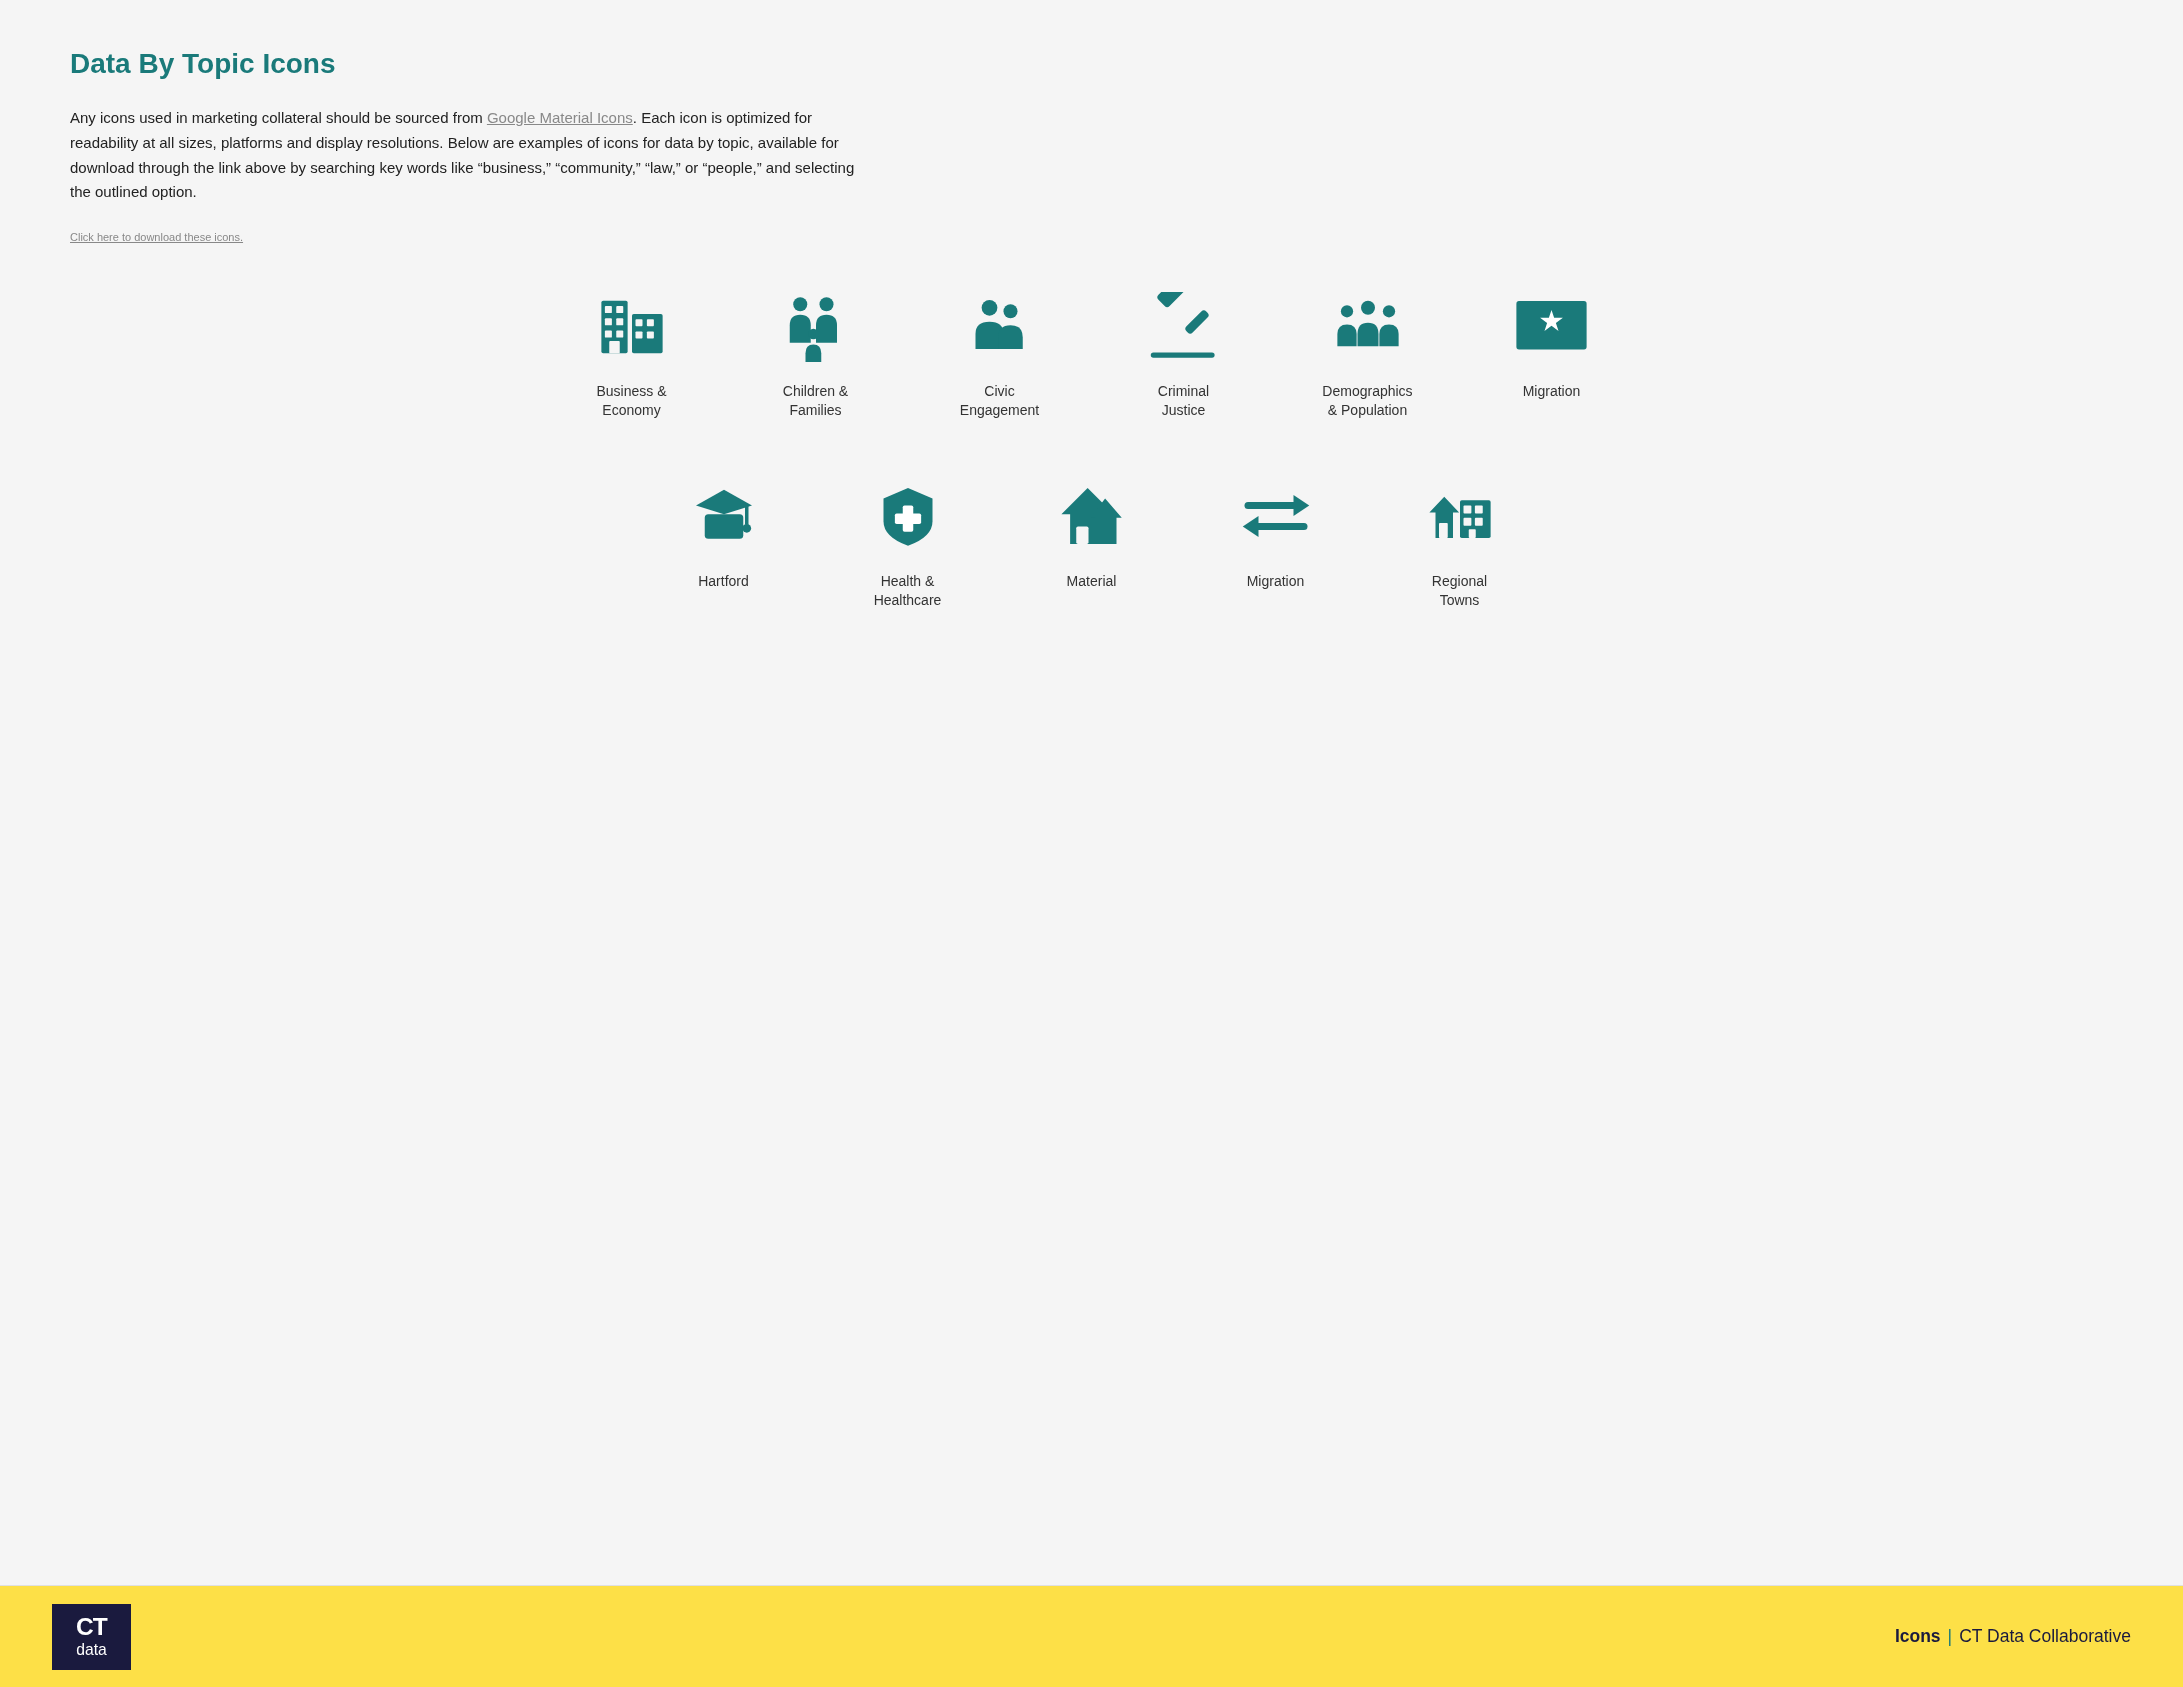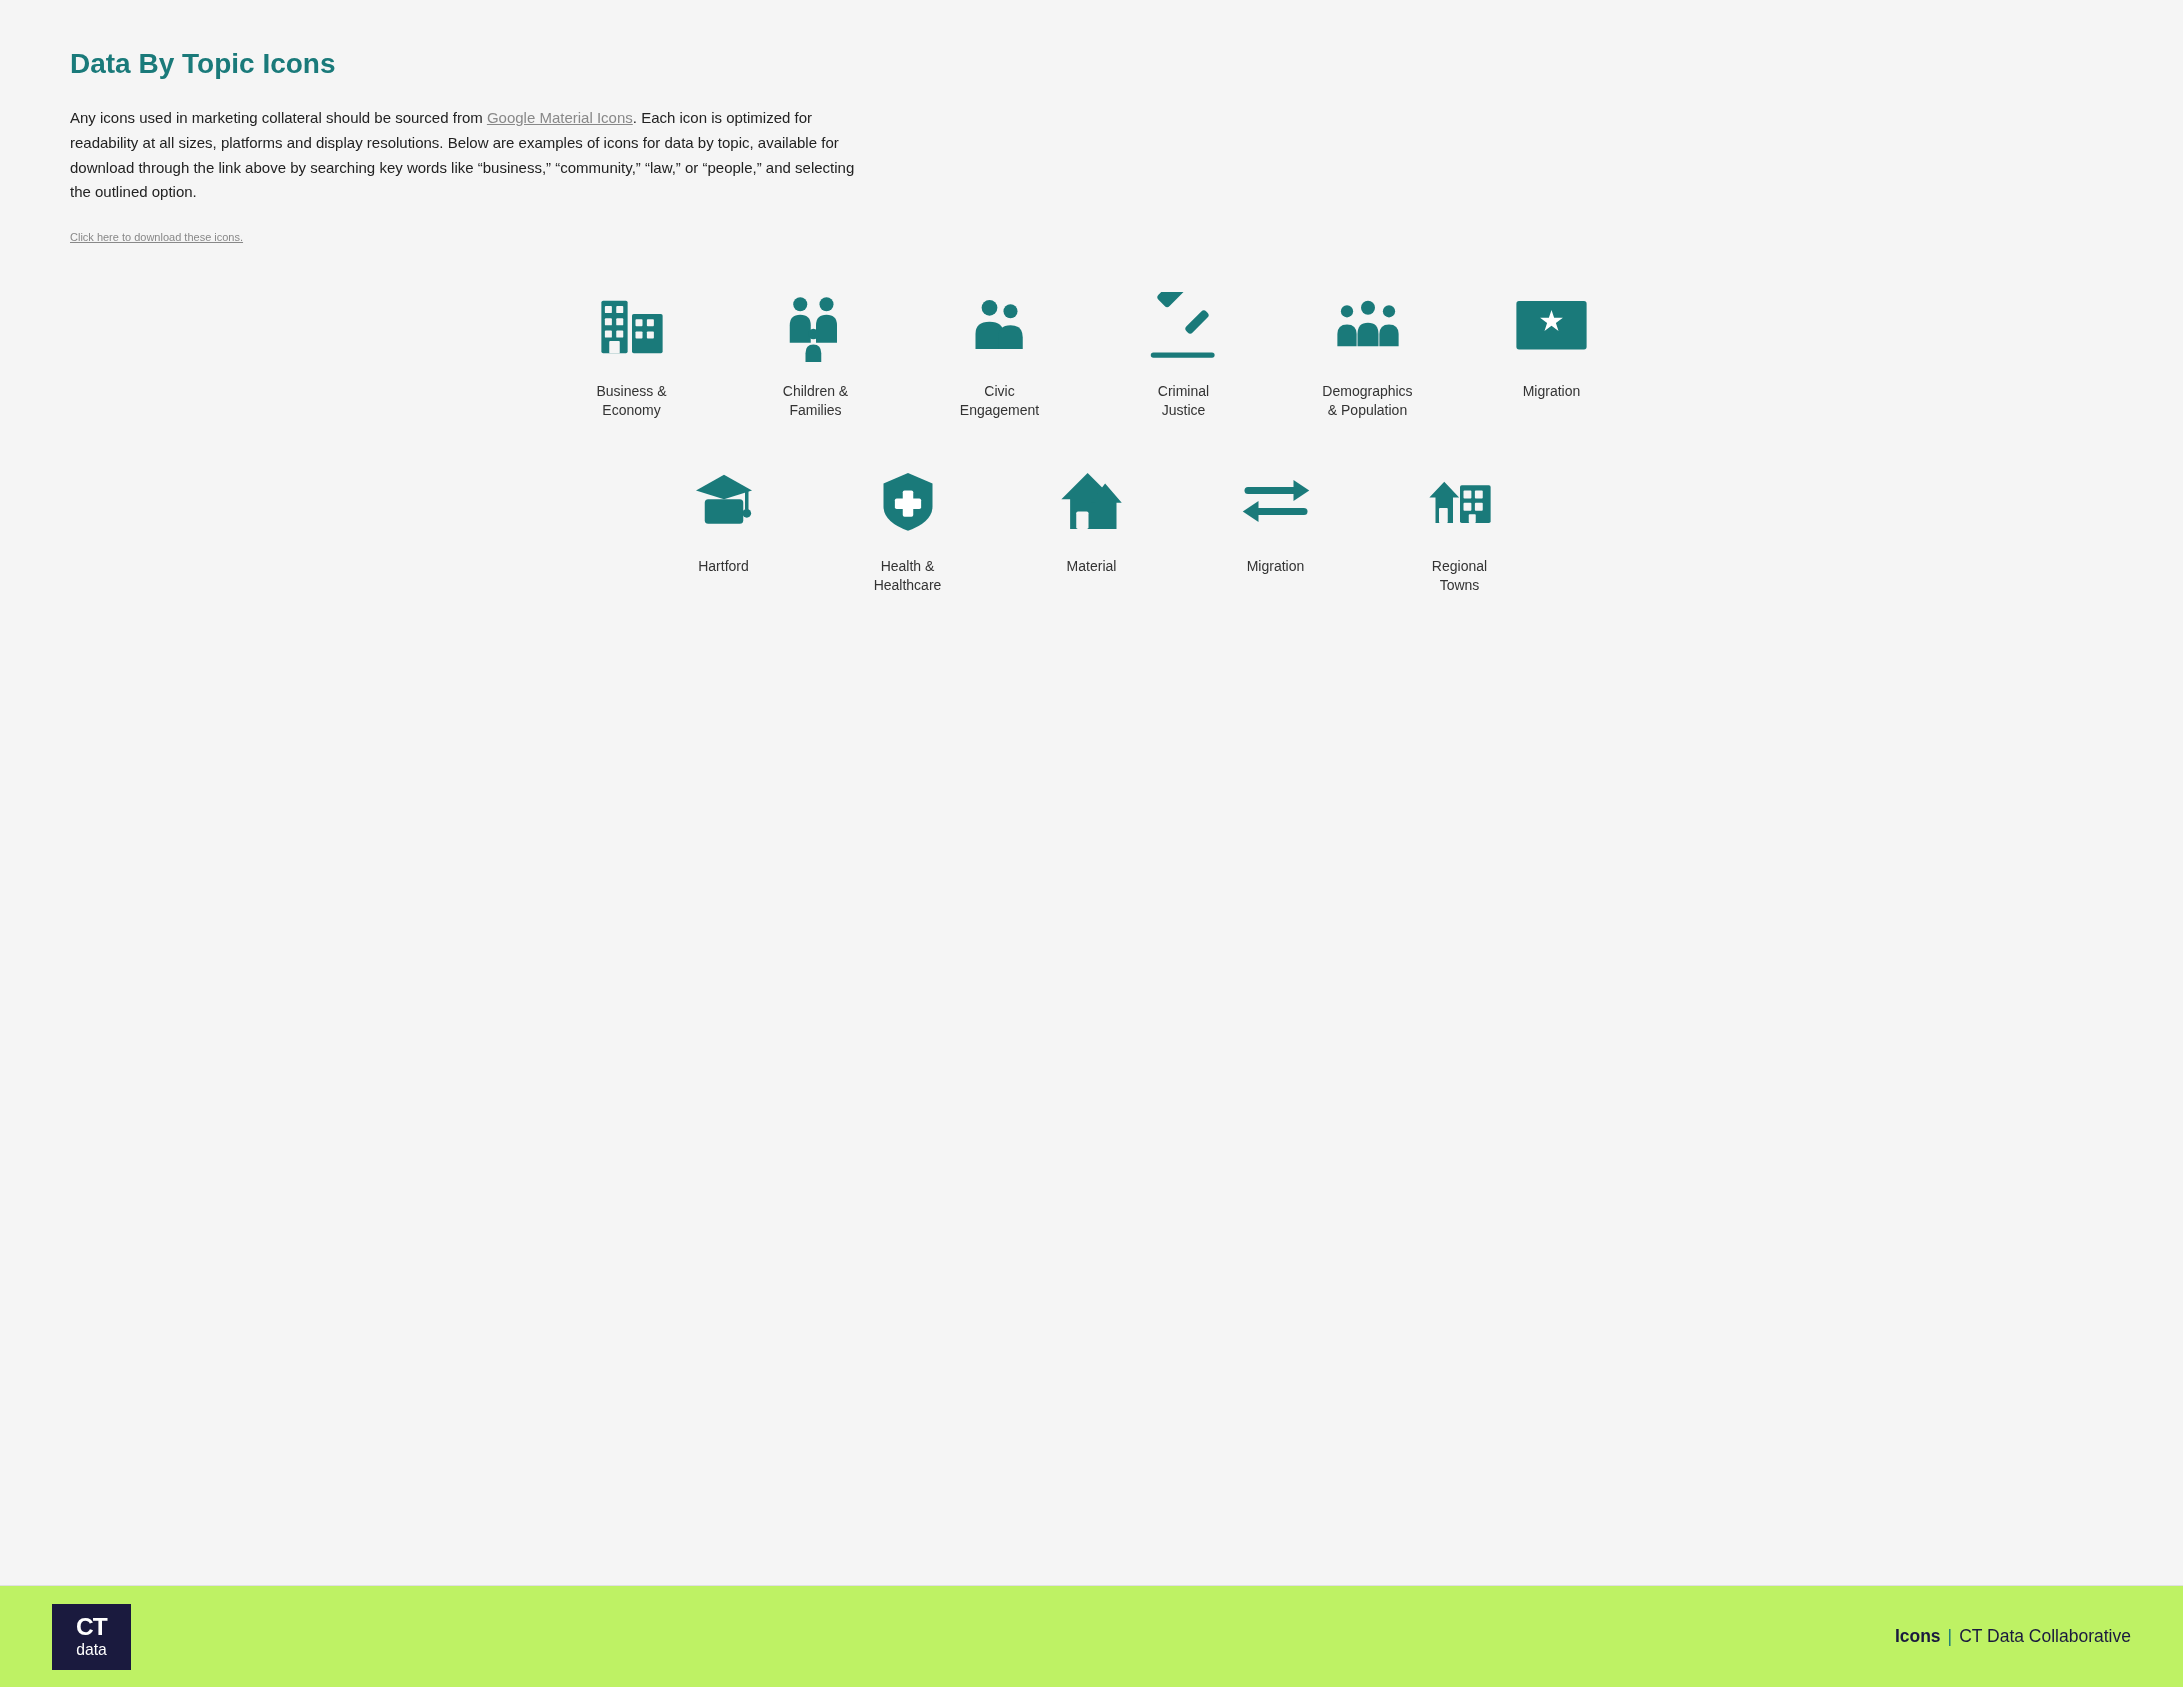--- a/index.html
+++ b/index.html
@@ -35,21 +35,21 @@
     .download-link {
       color: #888;
       text-decoration: underline;
       font-size: 11px;
       display: inline-block;
       margin-bottom: 44px;
     }
     .icons-section {
       display: flex;
       flex-direction: column;
-      gap: 41px;
+      gap: 56px;
     }
     .icons-row {
       display: flex;
       justify-content: center;
       gap: 70px;
       flex-wrap: wrap;
     }
     .icon-item {
       display: flex;
       flex-direction: column;
@@ -64,21 +64,21 @@
       justify-content: center;
       margin-bottom: 15.7px;
     }
     .icon-label {
       color: #333;
       font-size: 14px;
       text-align: center;
       line-height: 1.4;
     }
     .footer {
-      background: #bef264;
+      background: #fde047;
       border-top: 0.9px solid #e0e0e0;
       display: flex;
       align-items: center;
       justify-content: space-between;
       padding: 17.5px 52px;
       min-height: 79px;
     }
     .footer-logo {
       background: #1a1a3e;
       color: #fff;

